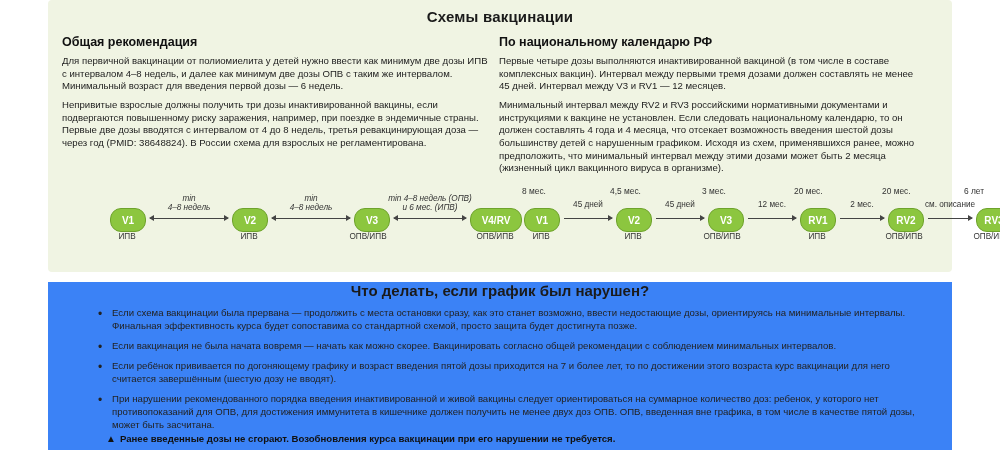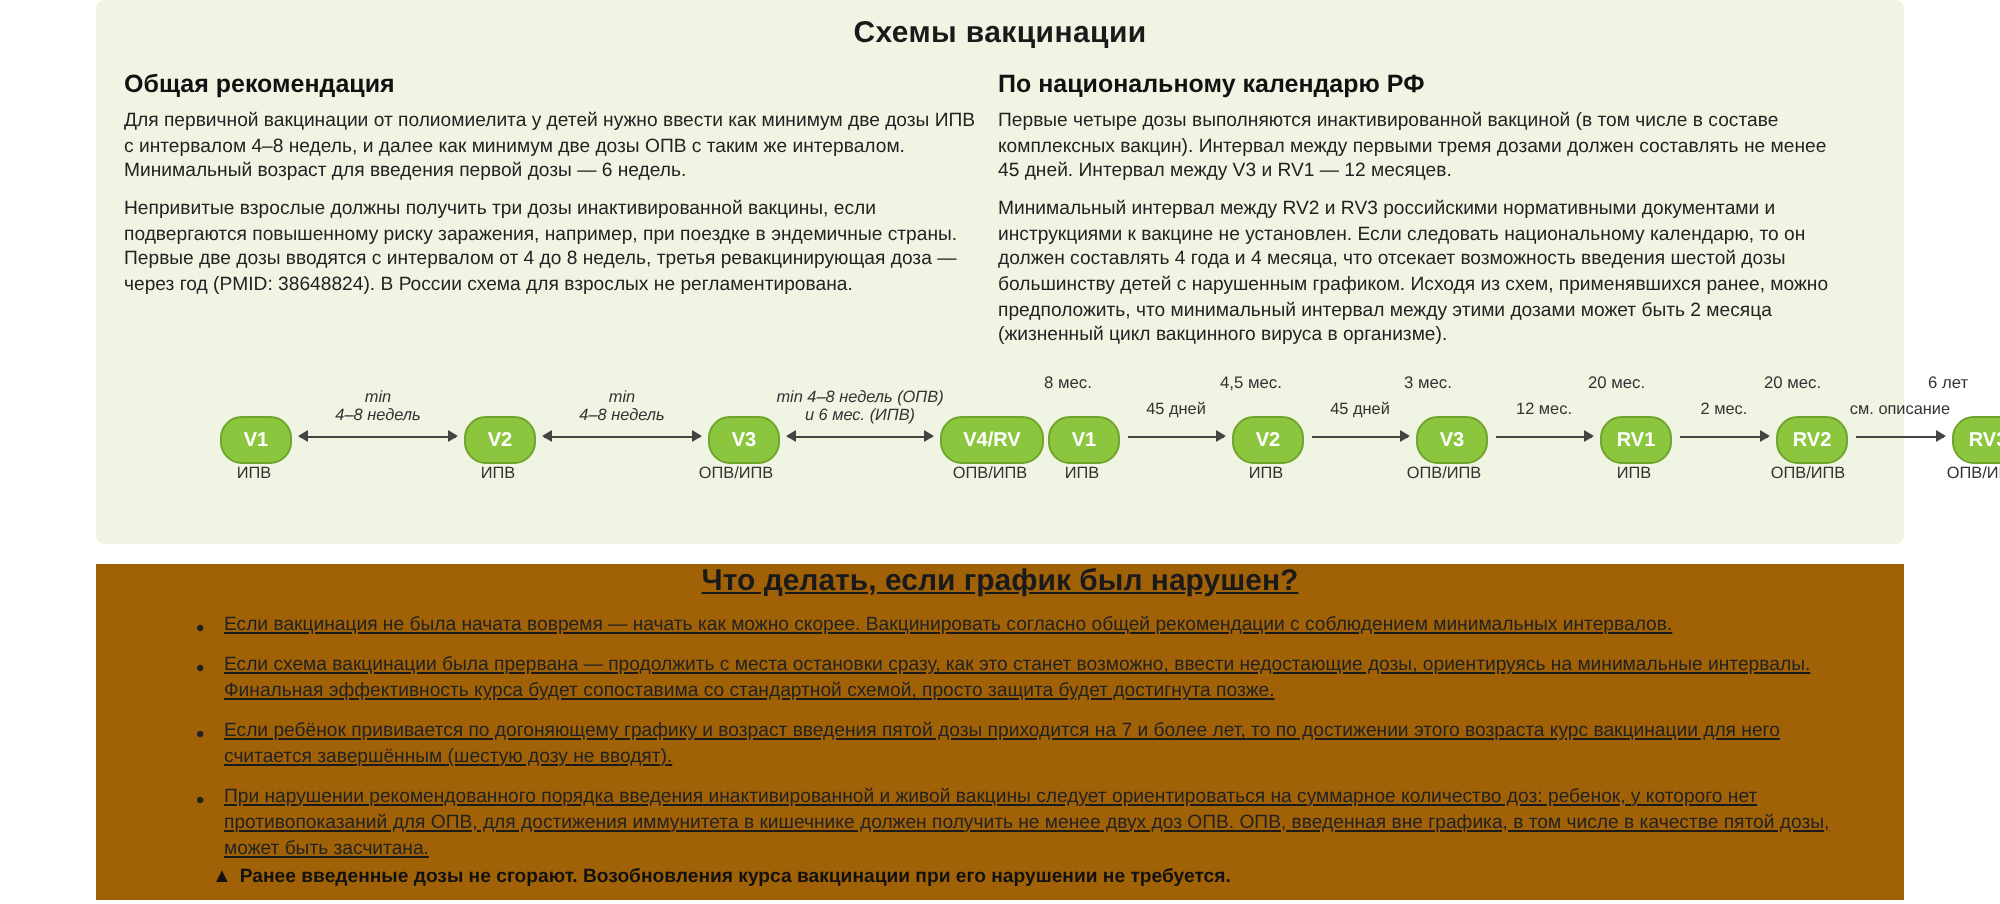--- a/index.html
+++ b/index.html
@@ -107,22 +107,21 @@
     color:#333;
     text-align:center;
     top:18px;
     line-height:1.15;
   }
   .gap-label.two{top:12px;font-style:italic;}
 
   
   .bottom{
     position:absolute;left:48px;top:282px;width:904px;height:168px;
-    background:#a16207;
-    text-decoration:underline;
+    background:#3b82f6;
   }
   .bottom-title{
     text-align:center;
     font-size:15px;font-weight:bold;
     margin:0 0 8px 0;
   }
   ul.bullets{
     margin:0 0 0 0;
     padding:0 36px 0 64px;
     list-style:none;
@@ -250,22 +249,22 @@
         <div class="node-top" style="left:440px;">6 лет</div>
         <div class="node" style="left:452px;">RV3</div>
         <div class="node-sub" style="left:438px;">ОПВ/ИПВ</div>
       </div>
     </div>
   </div>
 
   <div class="bottom">
     <div class="bottom-title">Что делать, если график был нарушен?</div>
     <ul class="bullets">
+      <li>Если схема вакцинации была прервана — продолжить с места остановки сразу, как это станет возможно, ввести недостающие дозы, ориентируясь на минимальные интервалы. Финальная эффективность курса будет сопоставима со стандартной схемой, просто защита будет достигнута позже.</li>
       <li>Если вакцинация не была начата вовремя — начать как можно скорее. Вакцинировать согласно общей рекомендации с соблюдением минимальных интервалов.</li>
-      <li>Если схема вакцинации была прервана — продолжить с места остановки сразу, как это станет возможно, ввести недостающие дозы, ориентируясь на минимальные интервалы. Финальная эффективность курса будет сопоставима со стандартной схемой, просто защита будет достигнута позже.</li>
       <li>Если ребёнок прививается по догоняющему графику и возраст введения пятой дозы приходится на 7 и более лет, то по достижении этого возраста курс вакцинации для него считается завершённым (шестую дозу не вводят).</li>
       <li>При нарушении рекомендованного порядка введения инактивированной и живой вакцины следует ориентироваться на суммарное количество доз: ребенок, у которого нет противопоказаний для ОПВ, для достижения иммунитета в кишечнике должен получить не менее двух доз ОПВ. ОПВ, введенная вне графика, в том числе в качестве пятой дозы, может быть засчитана.</li>
     </ul>
     <div class="note">
       <span class="tri">▲</span><span>Ранее введенные дозы не сгорают. Возобновления курса вакцинации при его нарушении не требуется.</span>
     </div>
   </div>
 
 </div>
 

